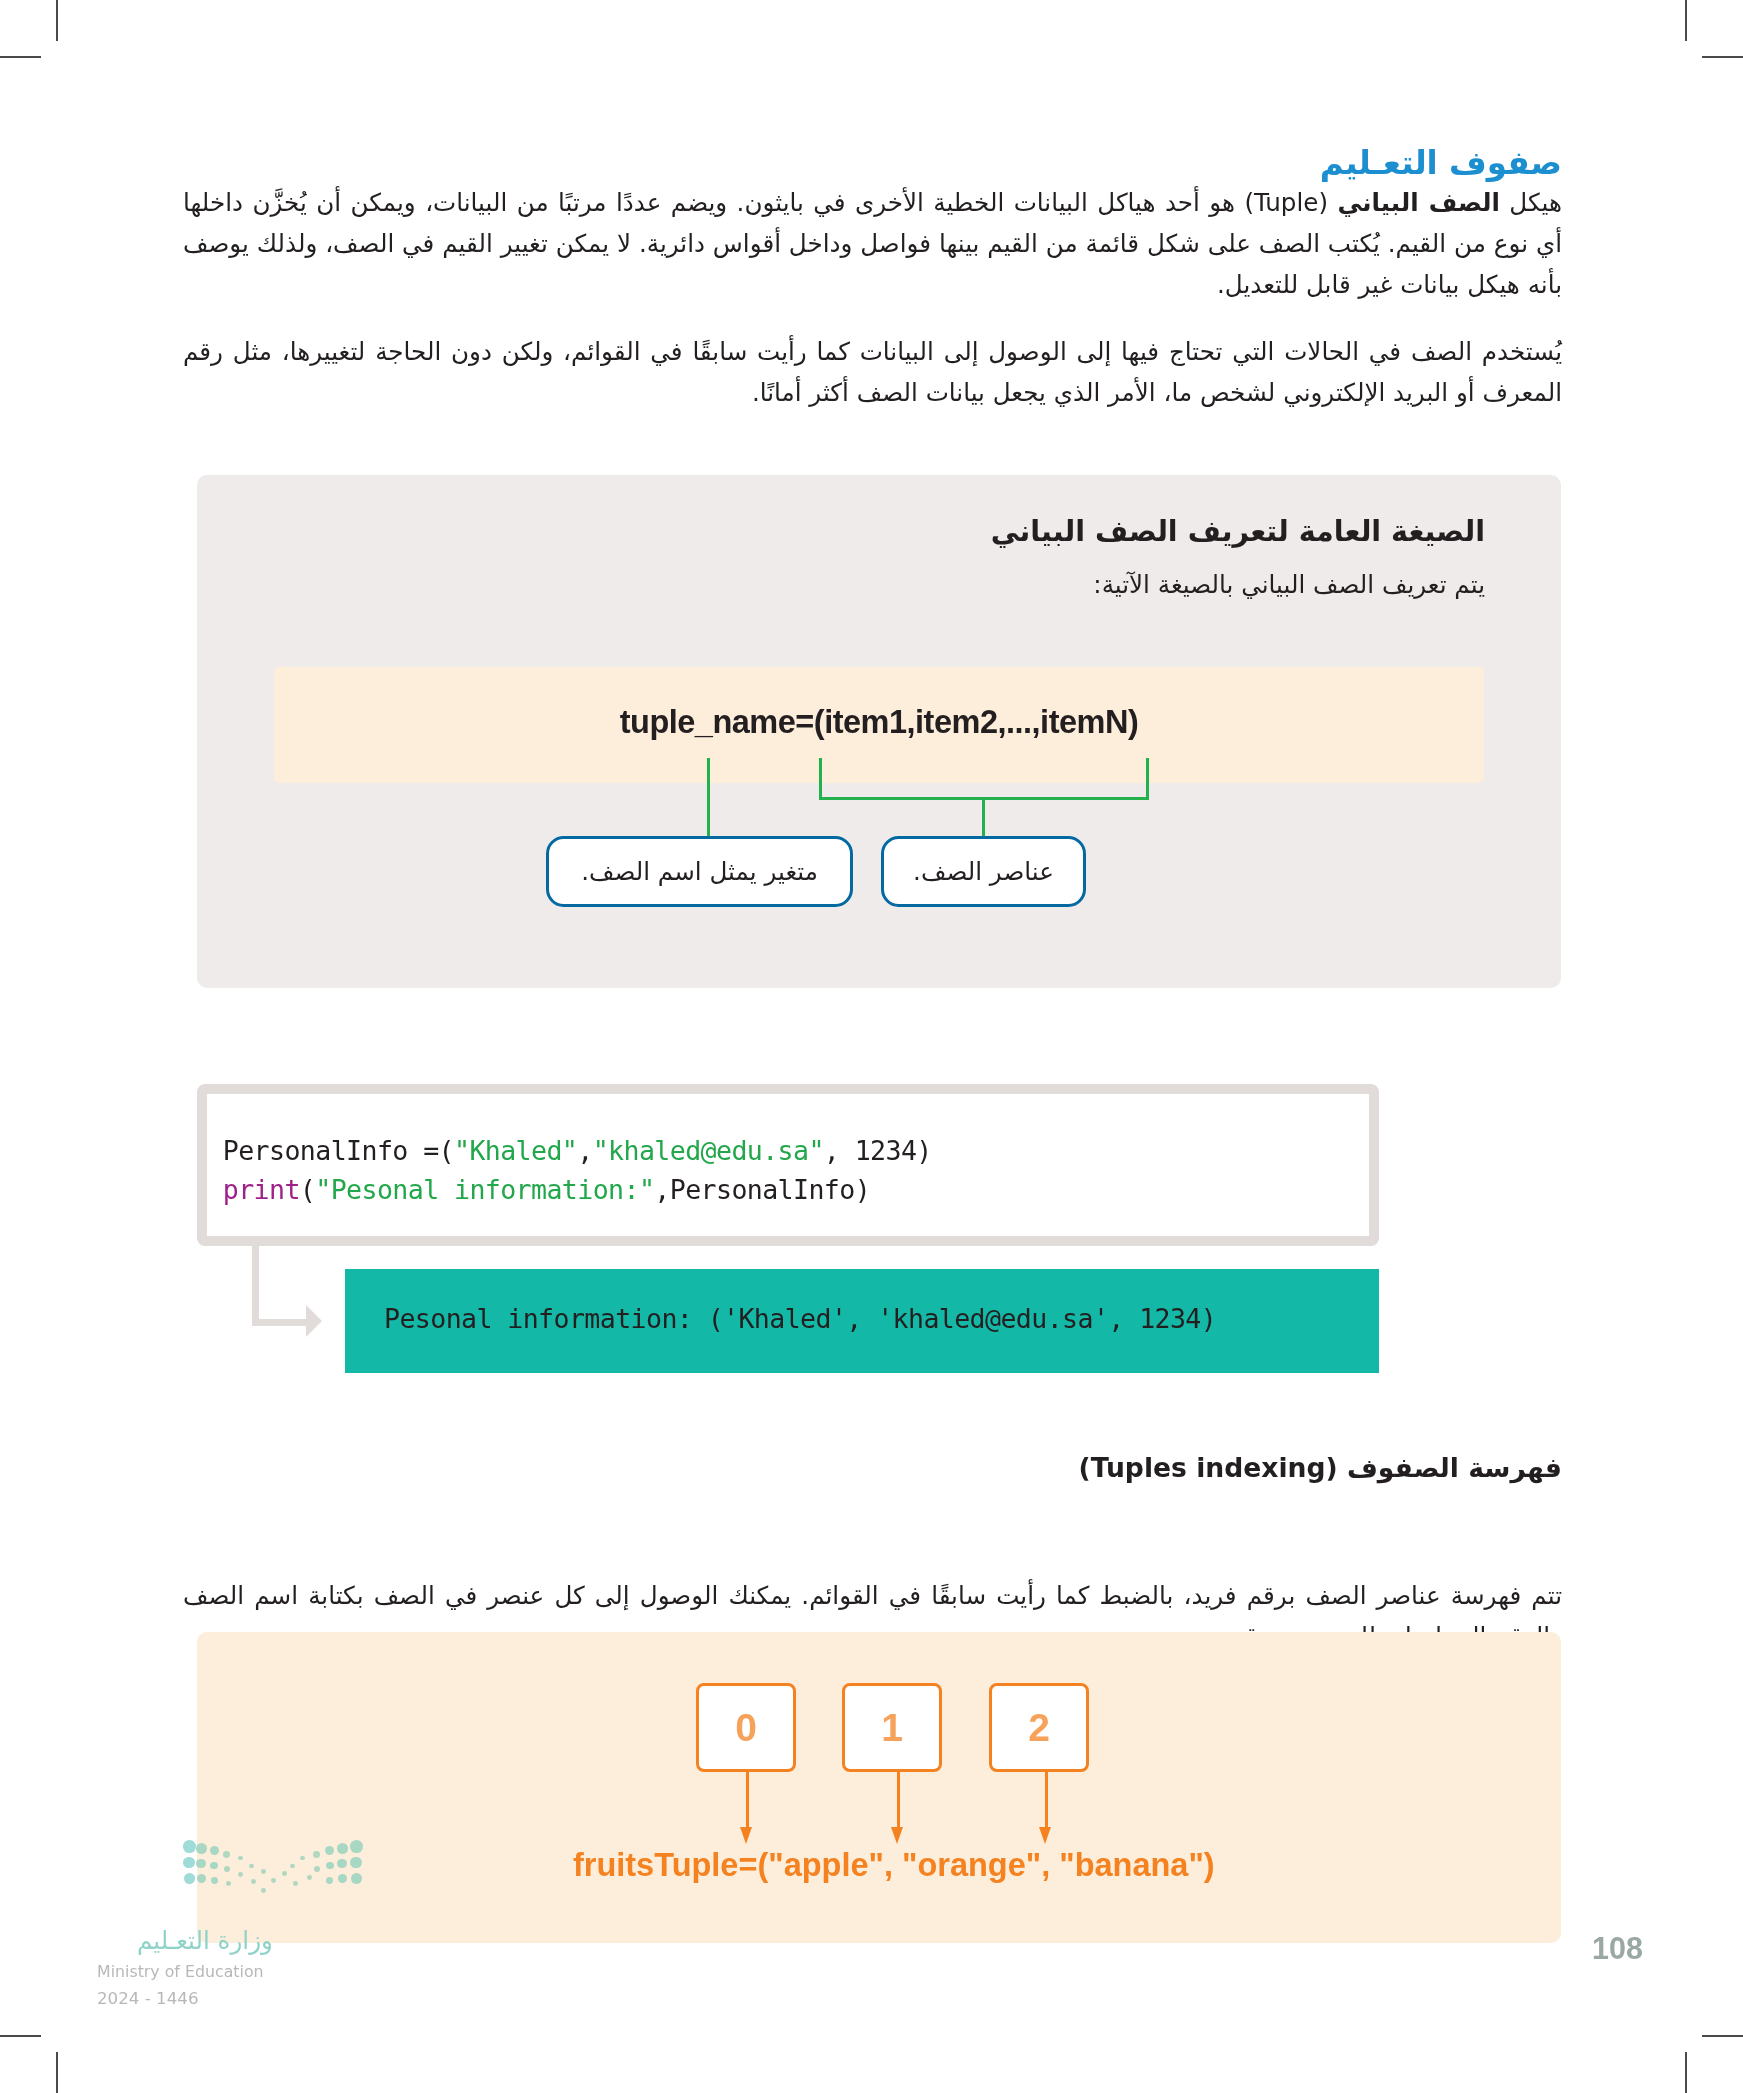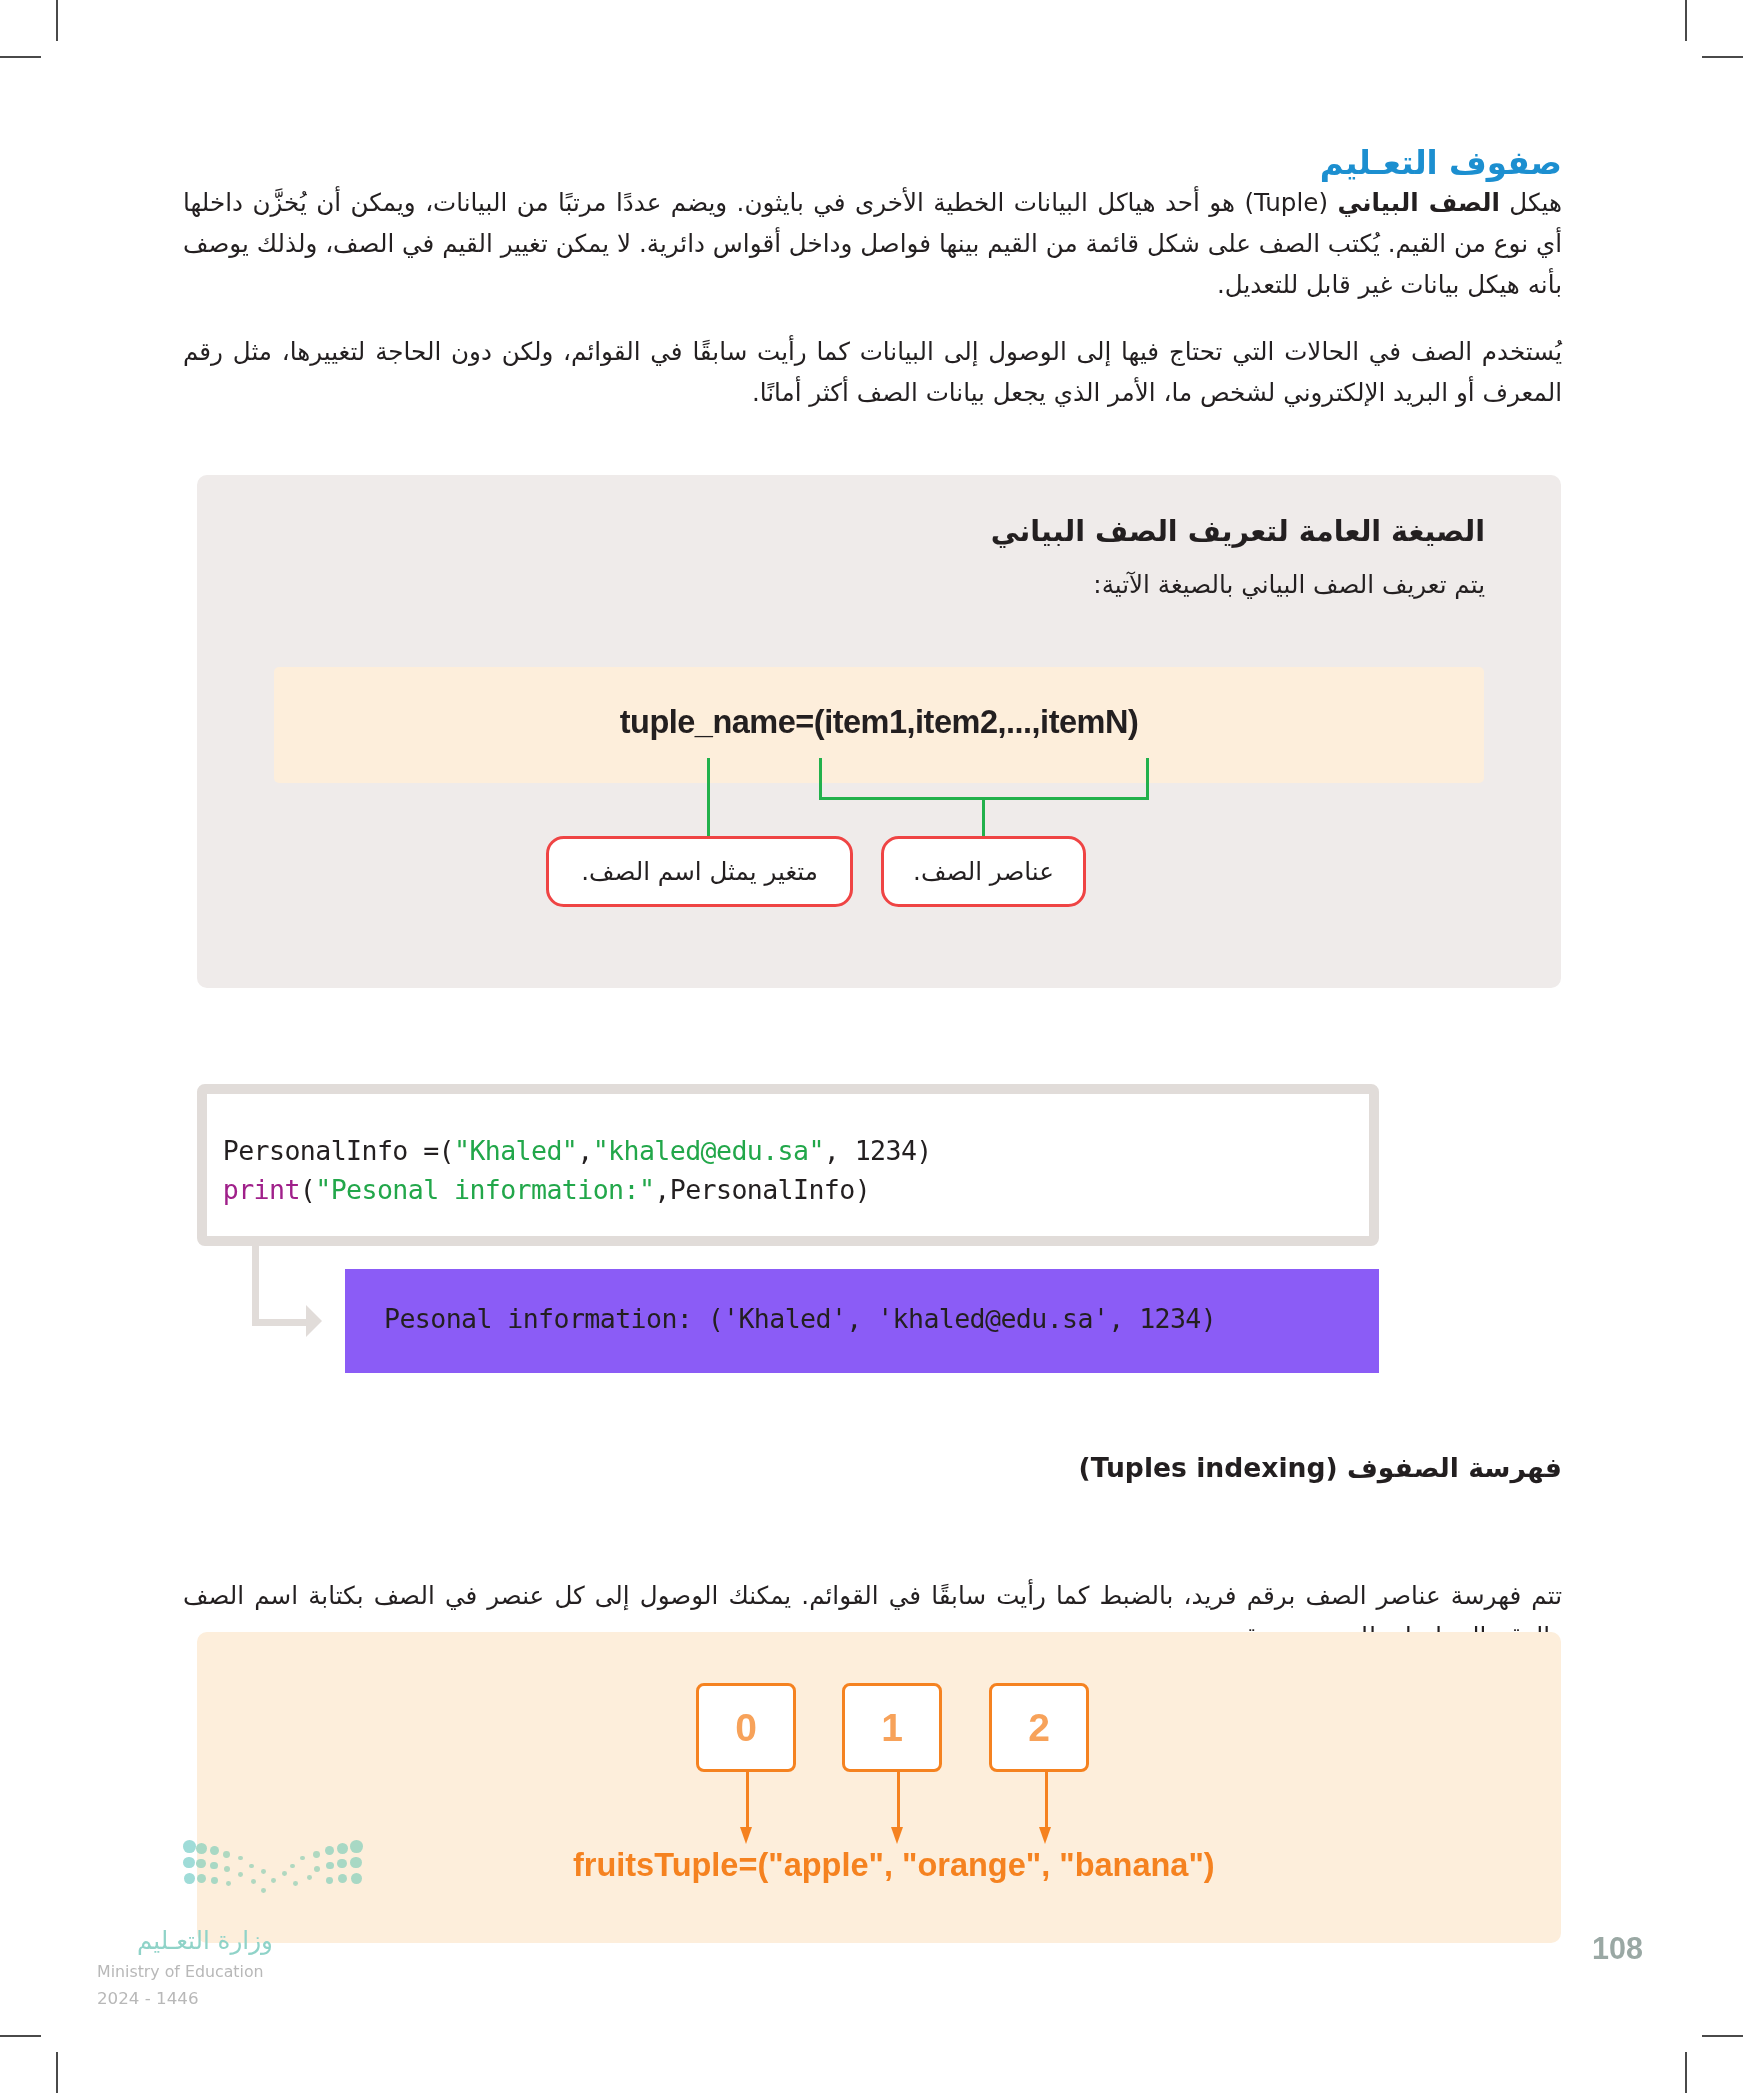--- a/index.html
+++ b/index.html
@@ -34,21 +34,21 @@
     position: absolute; left: 77px; top: 192px; width: 1210px; height: 116px;
     background: #fdeedb; border-radius: 5px;
   }
   #syntax-formula {
     position: absolute; left: 0; right: 0; top: 37px; text-align: center;
     font-family: "Liberation Sans", sans-serif; font-weight: bold; font-size: 32.5px; color: #231f20;
     letter-spacing: -0.5px;
   }
   .gline { position: absolute; background: #22b14c; }
   .callout {
-    position: absolute; height: 71px; border: 3px solid #ef4444; border-radius: 17.7px;
+    position: absolute; height: 71px; border: 3px solid #0369a1; border-radius: 17.7px;
     background: #ffffff; display: flex; align-items: center; justify-content: center;
     font-size: 24.6px; direction: rtl; color: #231f20; box-sizing: border-box;
   }
 
   #code-box {
     position: absolute; left: 197px; top: 1084px; width: 1182px; height: 162px;
     border: 10.8px solid #e1dcd9; border-radius: 7.9px; background: #ffffff; box-sizing: border-box;
   }
   .code-line {
     position: absolute; left: 15.8px; font-family: "DejaVu Sans Mono", monospace; font-size: 26.6px;
@@ -57,21 +57,21 @@
   .str { color: #22a74a; }
   .kw { color: #a0208a; }
 
   #output-arrow-v { position: absolute; left: 252px; top: 1245px; width: 6.9px; height: 81px; background: #e1dcd9; }
   #output-arrow-h { position: absolute; left: 252px; top: 1319px; width: 57px; height: 6.9px; background: #e1dcd9; }
   #output-arrow-head {
     position: absolute; left: 306px; top: 1305px; width: 0; height: 0;
     border-top: 16.7px solid transparent; border-bottom: 16.7px solid transparent; border-left: 16.7px solid #e1dcd9;
   }
   #output-box {
-    position: absolute; left: 345px; top: 1269px; width: 1034px; height: 104px; background: #8b5cf6;
+    position: absolute; left: 345px; top: 1269px; width: 1034px; height: 104px; background: #14b8a6;
   }
   #output-text {
     position: absolute; left: 39px; top: 34px; font-family: "DejaVu Sans Mono", monospace;
     font-size: 26.6px; white-space: pre; color: #231f20; letter-spacing: -0.6px;
   }
 
   #indexing-title {
     position: absolute; right: 182px; top: 1452px; font-size: 26.6px; font-weight: bold; direction: rtl; color: #231f20;
   }
 

